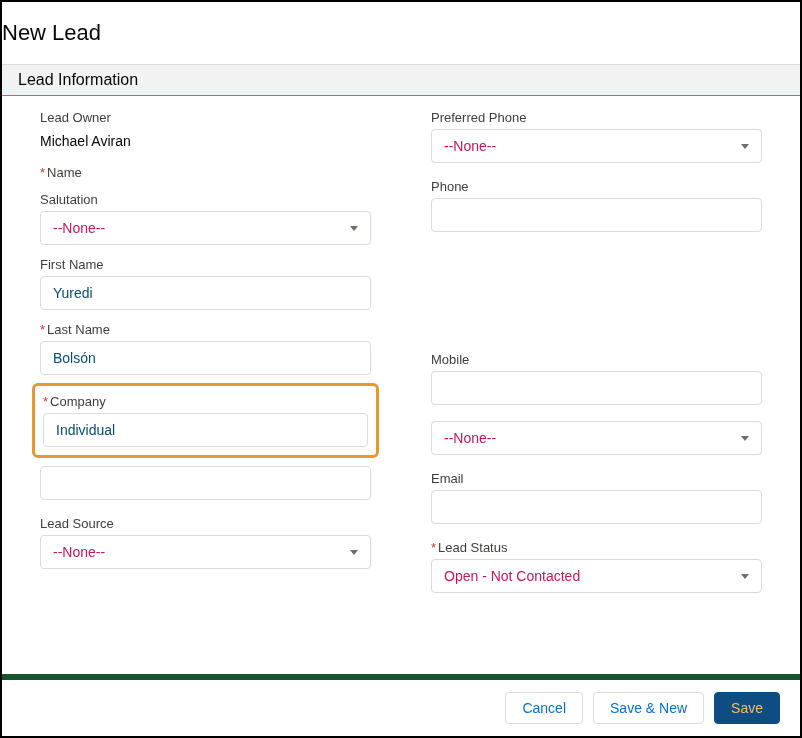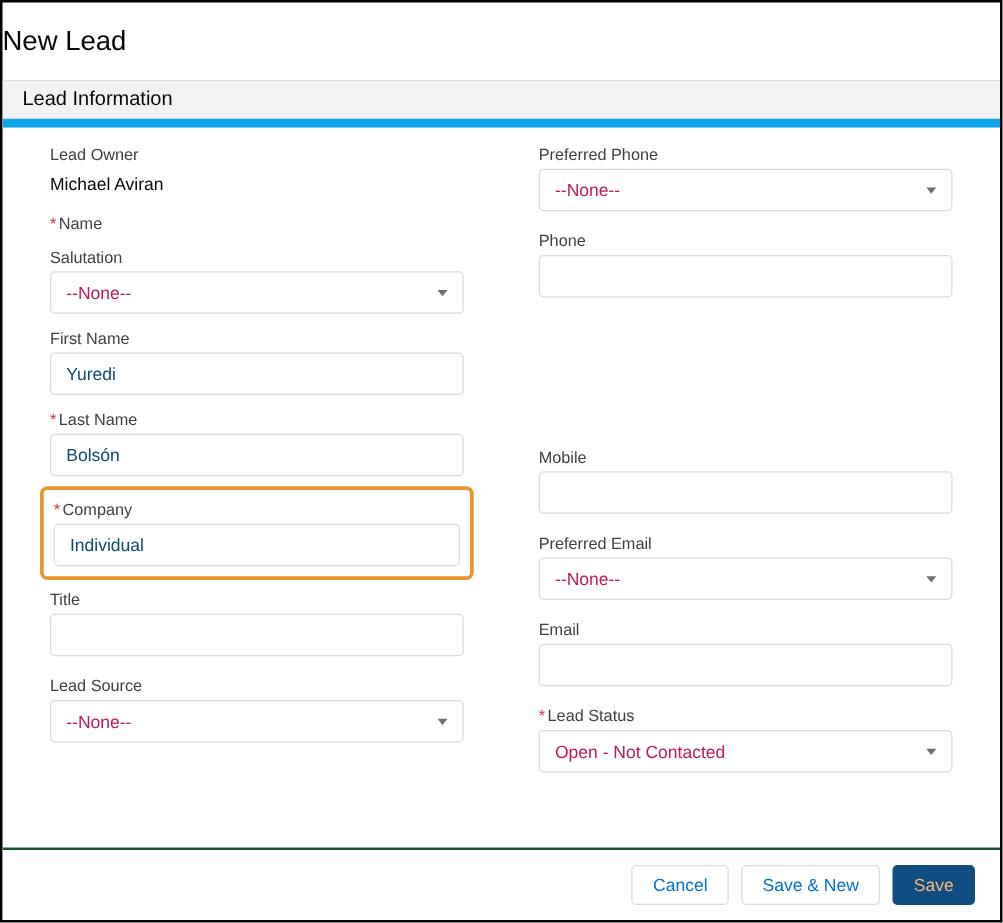--- a/index.html
+++ b/index.html
@@ -18,21 +18,21 @@
     .dialog-title {
       text-align: left;
       padding: 18px 0;
       font-size: 22px;
       font-weight: 400;
       color: #080707;
     }
     .section-header {
       background: #f3f2f2;
       border-top: 1px solid #dddbda;
-      border-bottom: 7px solid #0ea5e9;
+      border-bottom: 1px solid #0ea5e9;
       padding: 6px 16px;
       font-size: 16px;
       color: #080707;
     }
     .form-container {
       padding: 14px 8px 0 8px;
       display: flex;
     }
     .col {
       flex: 1;
@@ -103,21 +103,21 @@
       border: 3px solid #e8962e;
       border-radius: 6px;
       padding: 8px;
       margin: -8px -8px 8px -8px;
     }
     .footer {
       position: absolute;
       bottom: 0;
       left: 0;
       right: 0;
-      border-top: 2px solid #14532d;
+      border-top: 6px solid #14532d;
       padding: 12px 20px;
       display: flex;
       justify-content: flex-end;
       gap: 10px;
       background: #fff;
     }
     .btn {
       height: 32px;
       padding: 0 16px;
       border-radius: 4px;
@@ -167,21 +167,20 @@
     </div>
 
     <div class="highlight-box">
       <div class="field-group" style="margin-bottom:0">
         <span class="field-label"><span class="required-asterisk">*</span><span>Company</span></span>
         <input type="text" class="text-input" value="Individual" style="">
       </div>
     </div>
 
     <div class="field-group">
-      <span class="field-label">Title</span>
       <input type="text" class="text-input" value="" style="">
     </div>
 
     <div class="field-group">
       <span class="field-label">Lead Source</span>
       <div class="select-wrapper">
         <button class="select-input">
           <span>--None--</span>
           <span class="chevron"></span>
         </button>
@@ -206,21 +205,20 @@
       <span class="field-label">Phone</span>
       <input type="text" class="text-input" value="" style="">
     </div>
 
     <div class="field-group">
       <span class="field-label">Mobile</span>
       <input type="text" class="text-input" value="" style="">
     </div>
 
     <div class="field-group">
-      <span class="field-label">Preferred Email</span>
       <div class="select-wrapper">
         <button class="select-input">
           <span>--None--</span>
           <span class="chevron"></span>
         </button>
       </div>
     </div>
 
     <div class="field-group">
       <span class="field-label">Email</span>

